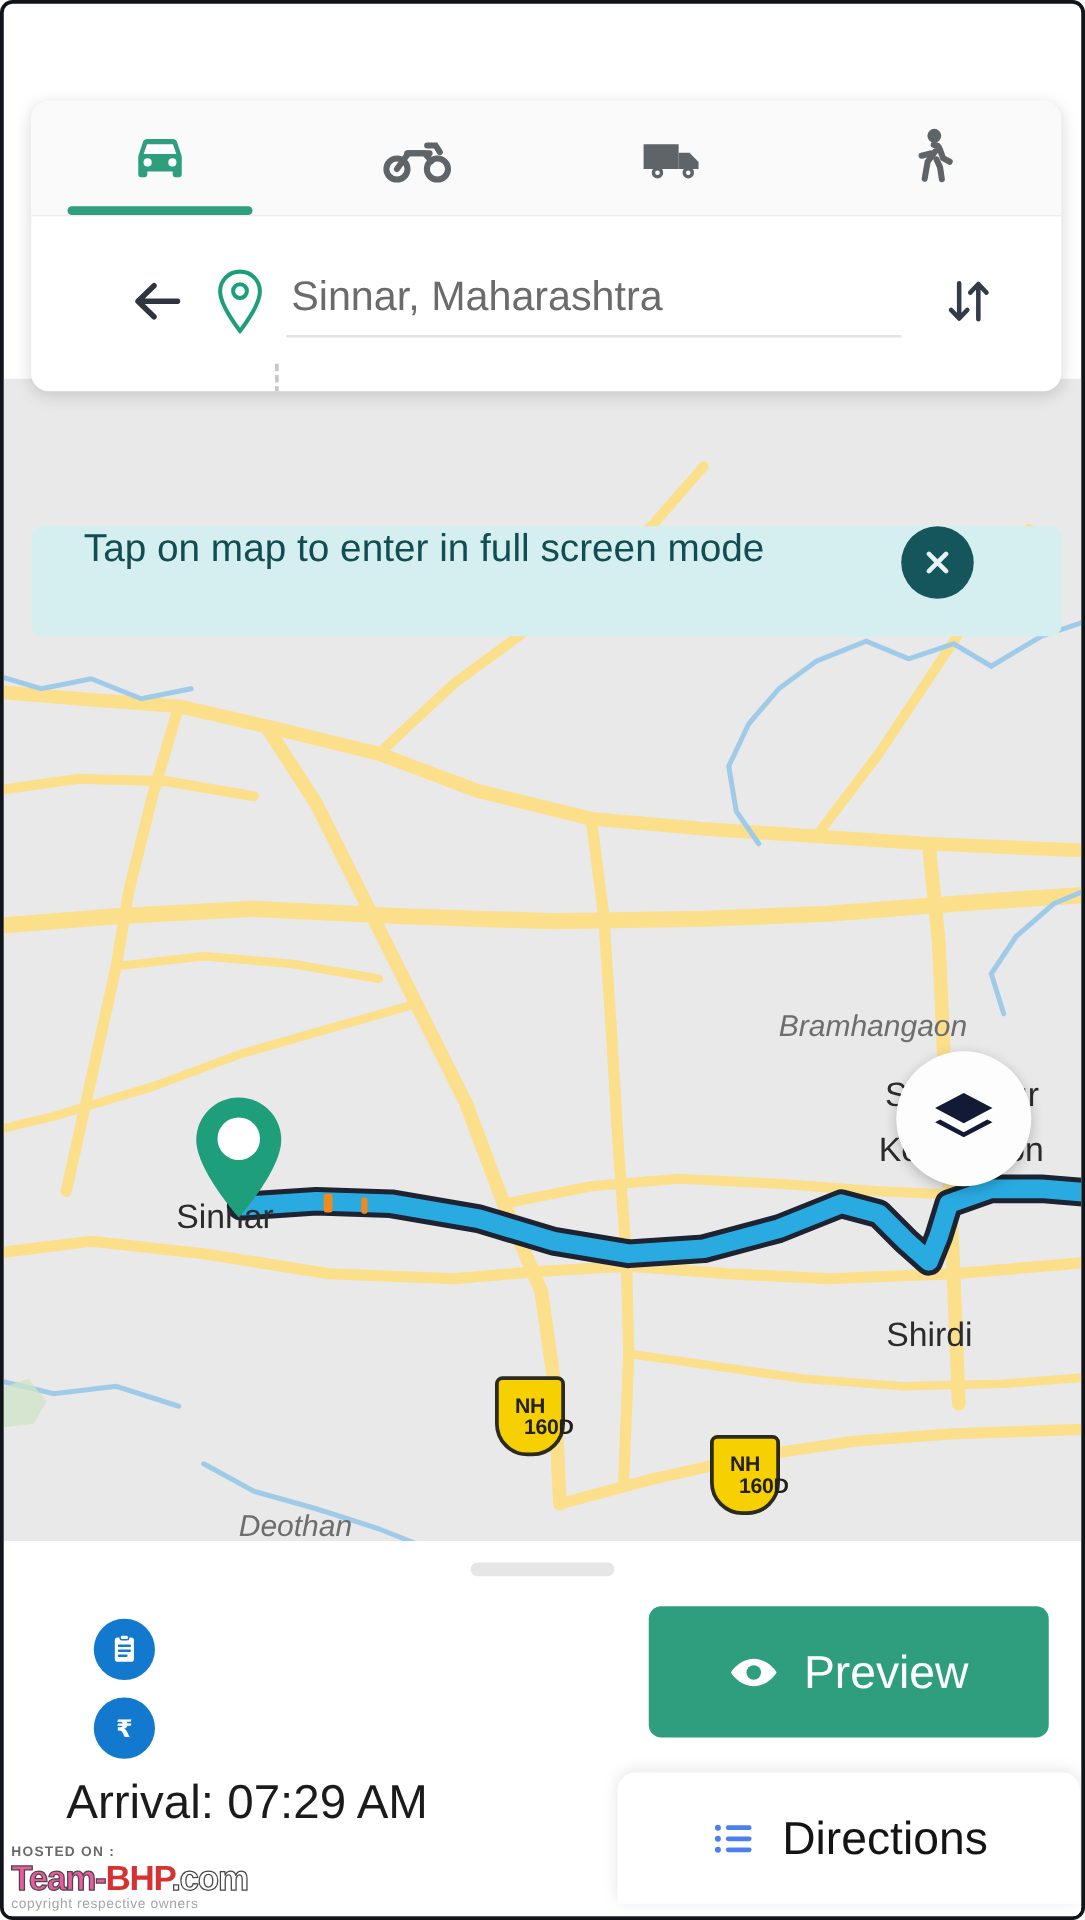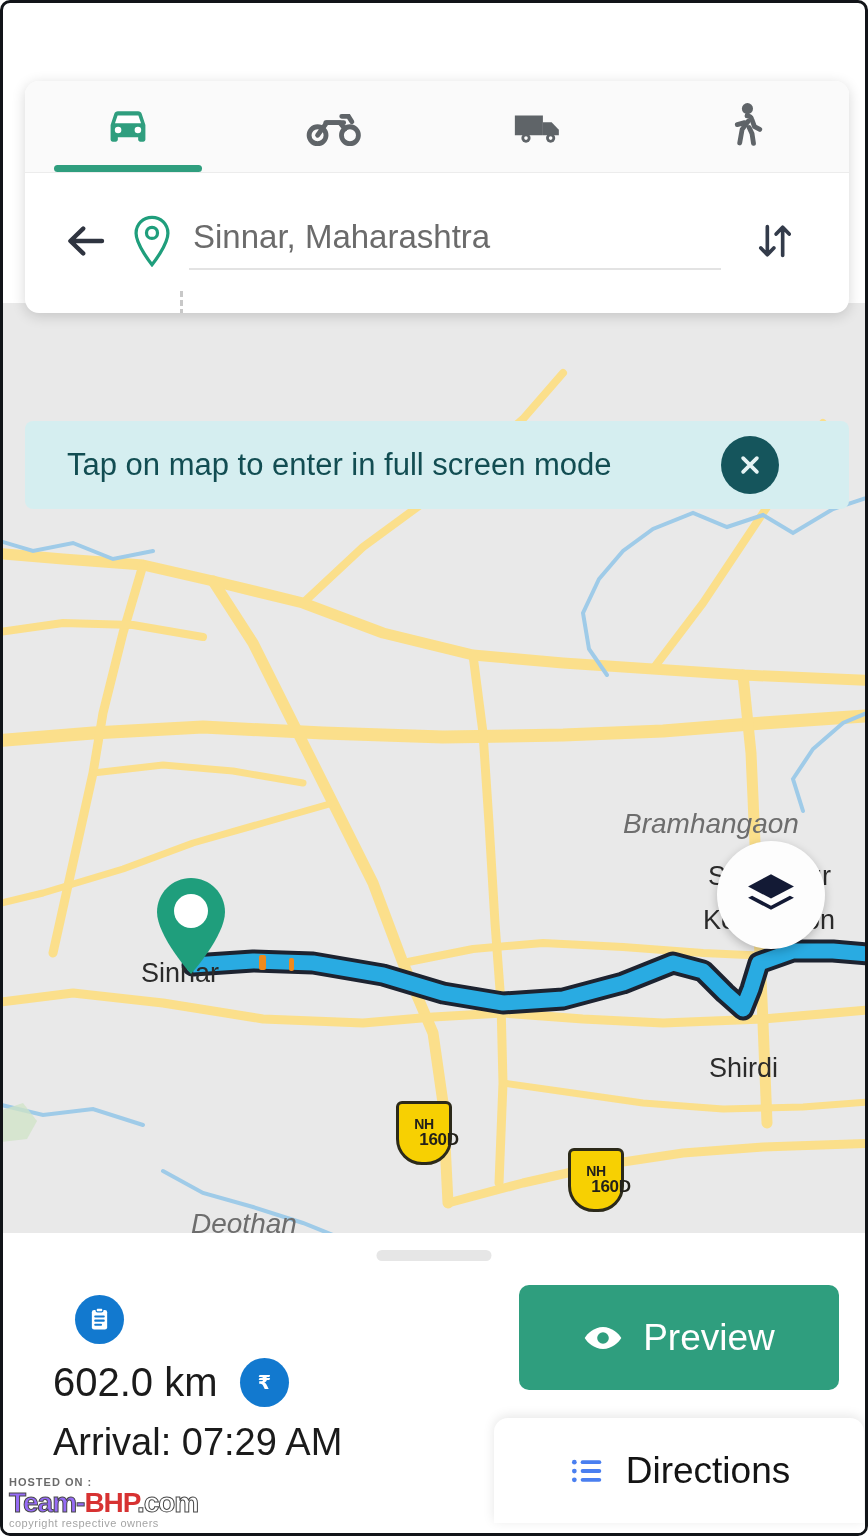--- a/index.html
+++ b/index.html
@@ -21,38 +21,38 @@
     position:absolute; left:0; top:300px; right:0; bottom:300px;
     background:#e9e9e9; overflow:hidden;
   }
   #map-svg { position:absolute; left:0; top:0; width:868px; height:936px; }
 
   .map-label {
     position:absolute; white-space:nowrap;
     color:#3a3a3a; pointer-events:none;
   }
   .map-label.major { font-size:27px; color:#2b2b2b; }
-  .map-label.minor { font-size:28px; font-style:italic; color:#6d6d6d; }
+  .map-label.minor { font-size:24px; font-style:italic; color:#6d6d6d; }
 
   
   #origin-pin {
     position:absolute; left:150px; top:573px; width:76px; height:100px;
   }
 
   
   .shield {
     position:absolute; width:56px; height:64px;
     display:flex; flex-direction:column;
     align-items:center; justify-content:center;
     background:#f7d002; border:3px solid #2c2a1a;
     border-radius:6px 6px 26px 26px;
     font-size:17px; font-weight:bold; line-height:1.02;
     color:#23211a; letter-spacing:-.3px;
   }
-  .shield .sh-top { font-size:14px; }
+  .shield .sh-top { font-size:17px; }
   .shield .sh-bot { font-size:17px;margin-left:30px; }
 
   
   .map-fab {
     position:absolute; border-radius:50%;
     background:#fdfdfd;
     box-shadow:0 3px 10px rgba(0,0,0,.22);
     display:flex; align-items:center; justify-content:center;
   }
   #layers-fab { left:714px; top:538px; width:108px; height:108px; }
@@ -71,21 +71,21 @@
   .mode-tab {
     flex:1; display:flex; align-items:center; justify-content:center;
     position:relative; cursor:pointer;
   }
   .mode-tab .underline {
     position:absolute; left:14%; right:14%; bottom:0; height:7px;
     border-radius:4px; background:transparent;
   }
   .mode-tab.active .underline { background:#2f9e7e; }
 
-  #fields { padding:22px 0 26px 0; position:relative; }
+  #fields { padding:22px 0 26px 0; position:relative;margin-left:40px; }
   .field-row {
     display:flex; align-items:center; height:92px; padding:0 26px;
   }
   #back-btn {
     width:70px; display:flex; align-items:center; justify-content:center;
     cursor:pointer;
   }
   .pin-cell { width:62px; display:flex; align-items:center; justify-content:center; }
   .input-cell { flex:1; padding:0 6px; }
   .loc-input {
@@ -101,21 +101,21 @@
   }
   #dash-connector {
     position:absolute; left:155px; top:118px; width:0;
     height:60px; border-left:3px dashed #c8c8c8;
   }
 
   
   #banner {
     position:absolute; left:22px; top:418px; width:824px; height:88px;
     background:#d5eef0; border-radius:8px;
-    display:flex; align-items:center; justify-content:space-between;
+    display:flex; align-items:flex-start; justify-content:space-between;
     padding:0 26px 0 42px;
   }
   #banner-text { font-size:31px; color:#124d52; }
   #banner-close {
     width:58px; height:58px; border-radius:50%; background:#15555c;
     display:flex; align-items:center; justify-content:center; cursor:pointer;
     margin-right:44px;
   }
 
   
@@ -168,21 +168,21 @@
     position:absolute; left:6px; bottom:4px; width:250px;
     opacity:.9; pointer-events:none;
   }
   #wm-hosted {
     font-size:11px; font-weight:bold; color:#5a5a5a; letter-spacing:1px;
   }
   #wm-brand {
     font-size:28px; font-weight:bold; letter-spacing:-1px;
     line-height:1; margin-top:1px;
   }
-  #wm-brand .wm-team { color:#8b5cf6;margin-top:32px; -webkit-text-stroke:1px #333; }
+  #wm-brand .wm-team { color:#ec4899;margin-top:32px; -webkit-text-stroke:1px #333; }
   #wm-brand .wm-bhp { color:#d31c1c; }
   #wm-brand .wm-com { color:#ffffff; -webkit-text-stroke:1px #333; }
   #wm-copy { font-size:11px; color:#9a9a9a; letter-spacing:.5px; }
 </style>
 </head>
 <body>
 
 <div id="frame">
 
   <div id="map">
@@ -354,21 +354,20 @@
               <g stroke="#1279cf" stroke-width="1.8" stroke-linecap="round">
                 <line x1="8.2" y1="9.4" x2="15.8" y2="9.4"></line>
                 <line x1="8.2" y1="13" x2="15.8" y2="13"></line>
                 <line x1="8.2" y1="16.6" x2="13.4" y2="16.6"></line>
               </g>
             </svg>
           </span>
         </div>
 
         <div class="stat-line">
-          <span class="stat-text">602.0 km</span>
           <span class="stat-badge">
             <svg width="27" height="27" viewBox="0 0 24 24">
               <text x="12" y="18" text-anchor="middle" font-family="DejaVu Sans, sans-serif" font-size="17" font-weight="bold" fill="#ffffff">₹</text>
             </svg>
           </span>
         </div>
 
         <div id="arrival-line">Arrival: 07:29 AM</div>
       </div>
 

